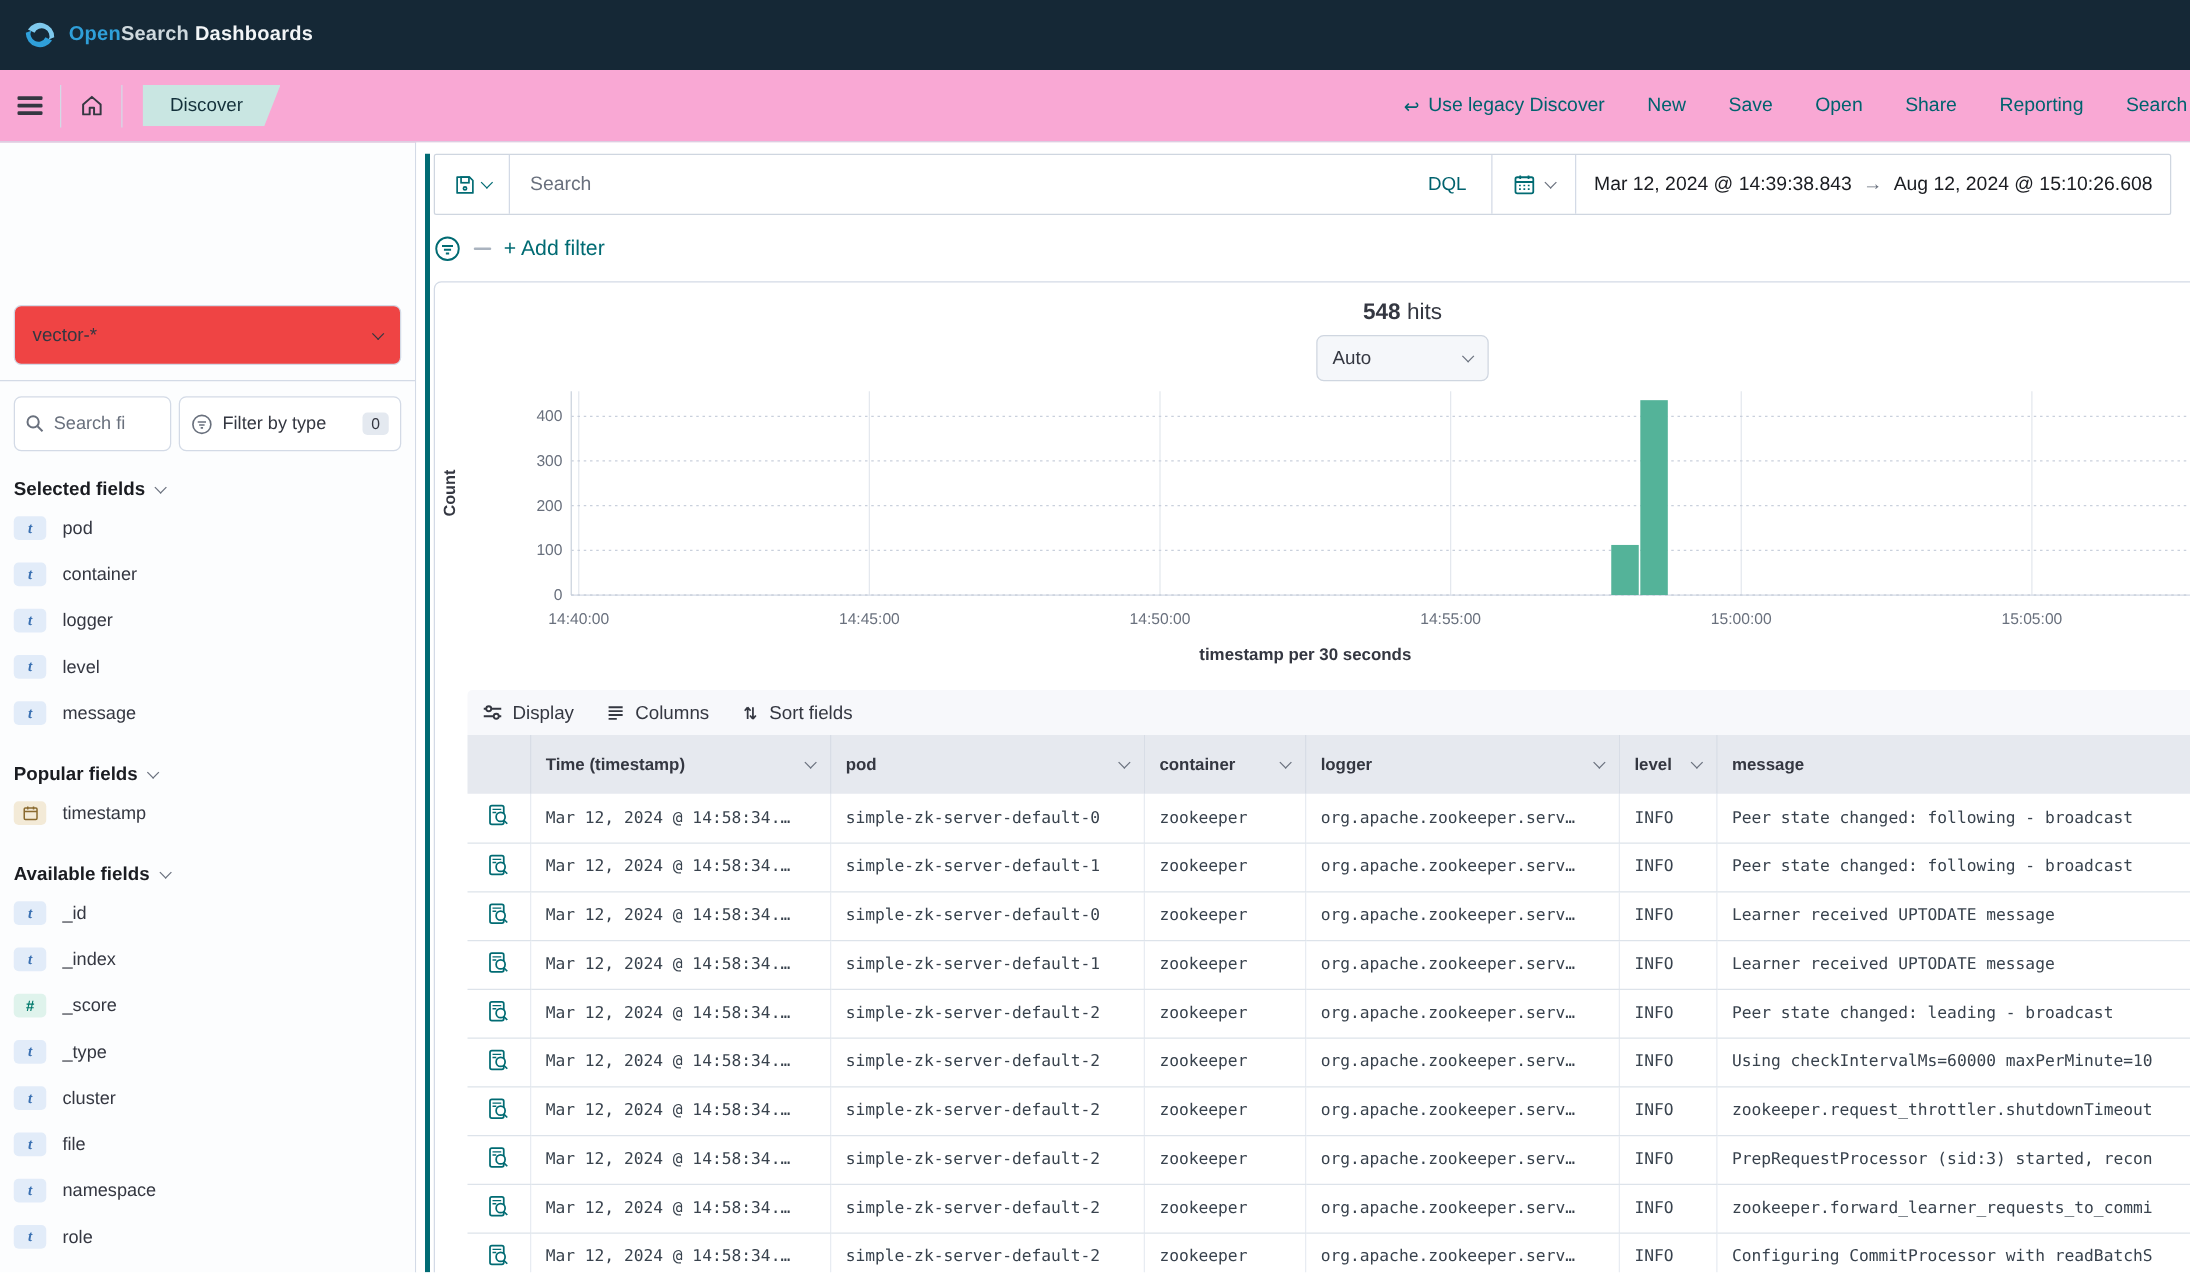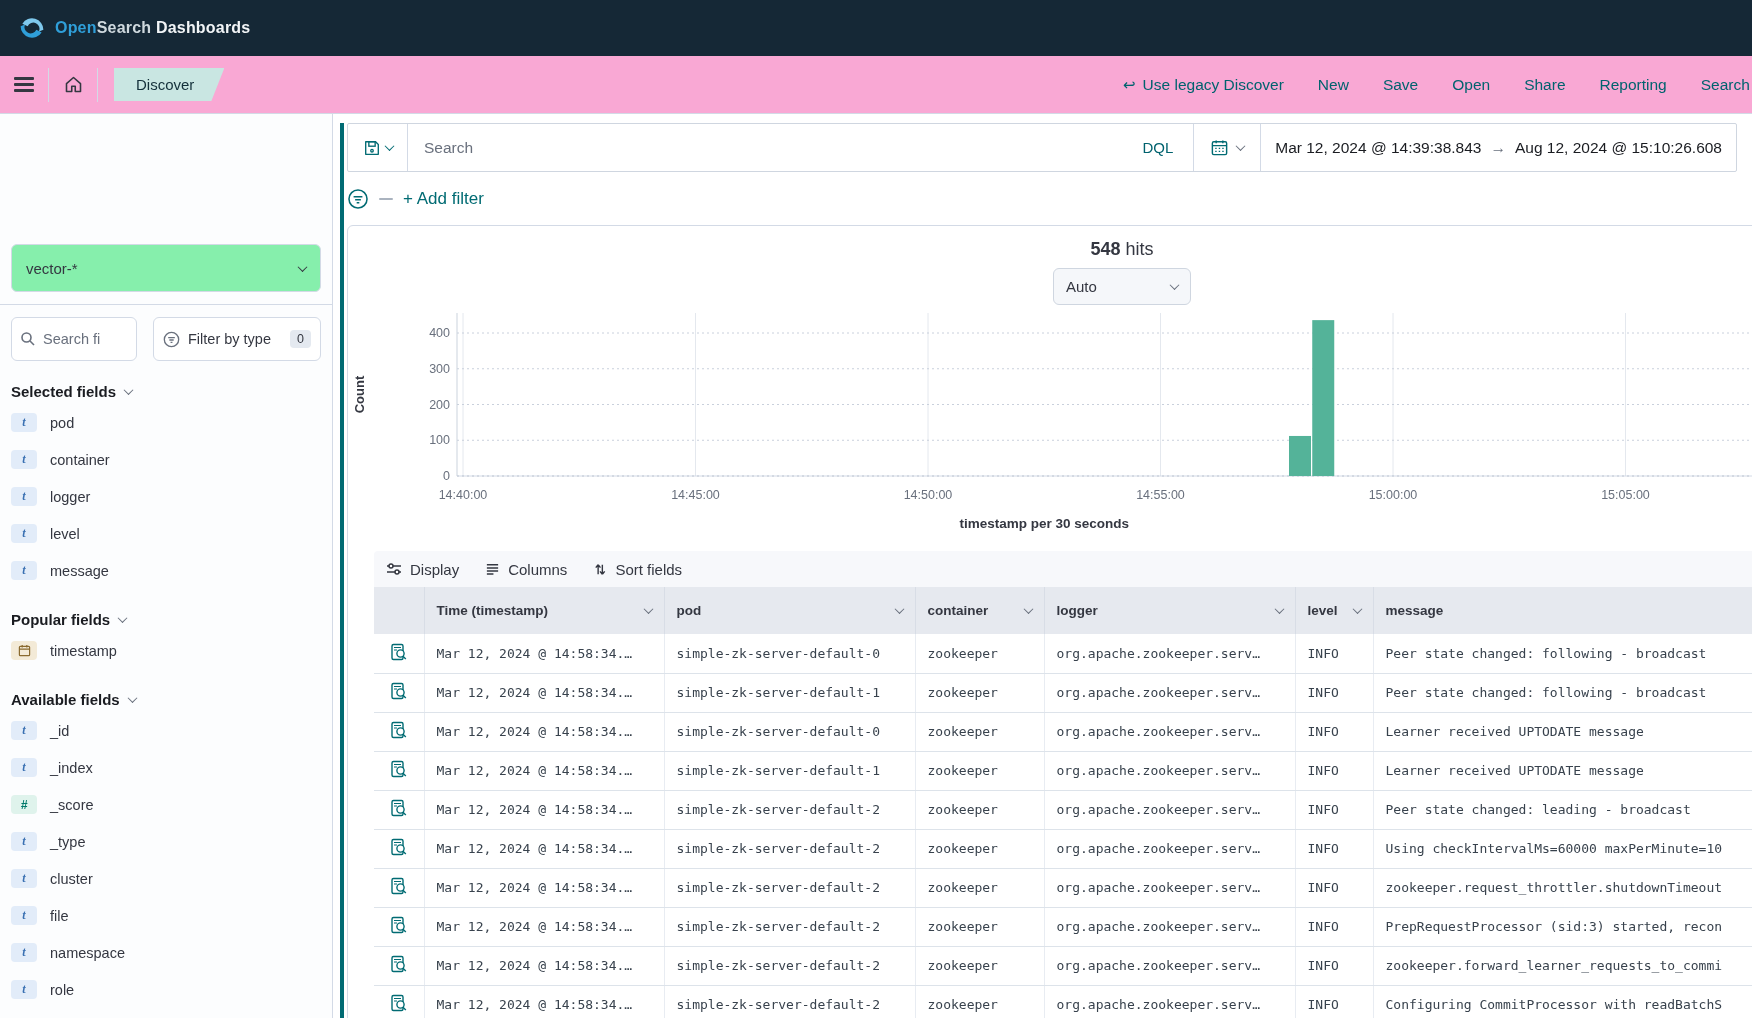--- a/index.html
+++ b/index.html
@@ -24,24 +24,24 @@
   .tb-actions { position:absolute; left:1123px; top:0; height:100%; display:flex; align-items:center;
     gap:34px; white-space:nowrap; }
   .tb-link { color:#00626e; font-size:15.5px; cursor:pointer; display:flex; align-items:center; gap:7px; }
 
   
   .workspace { display:flex; height:904px; }
 
   
   .sidebar { width:333px; border-right:1px solid #d3dae6; background:#fcfdfe; padding-top:130px; flex:none; }
   .sb-inner { padding:0 11px; }
-  .index-select { height:48px; border:1px solid #d3dae6; border-radius:6px; background:#86efac;
+  .index-select { height:48px; border:1px solid #d3dae6; border-radius:6px; background:#ef4444;
     display:flex; align-items:center; justify-content:space-between; padding:0 14px; font-size:15px; cursor:pointer; }
   .sb-divider { border-top:1px solid #d3dae6; margin-top:12px; }
-  .sb-controls { display:flex; gap:16px; padding:12px 11px 0; }
+  .sb-controls { display:flex; gap:6px; padding:12px 11px 0; }
   .sb-search { width:126px; height:44px; border:1px solid #d3dae6; border-radius:6px; background:#fff;
     display:flex; align-items:center; padding:0 8px; gap:7px; }
   .sb-search input { border:0; outline:0; width:70px; font-size:14.5px; color:#343741; background:transparent; }
   .sb-search input::placeholder { color:#69707d; }
   .sb-filter { flex:1; height:44px; border:1px solid #d3dae6; border-radius:6px; background:#fff;
     display:flex; align-items:center; gap:8px; padding:0 9px; font-size:14.5px; cursor:pointer; }
   .count-badge { margin-left:auto; background:#e4e9f0; border-radius:4px; font-size:12.5px;
     padding:2px 7px; color:#343741; }
   .sb-section { display:flex; align-items:center; gap:9px; font-size:15px; font-weight:600;
     color:#1a1c21; padding:22px 11px 4px; cursor:pointer; }

